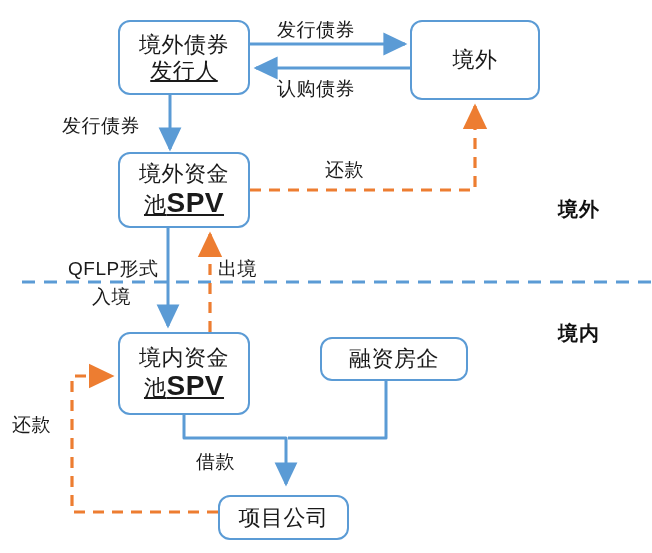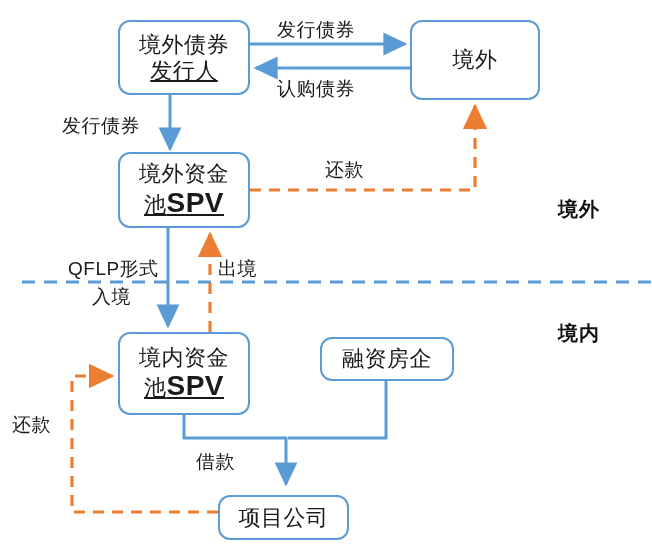--- a/index.html
+++ b/index.html
@@ -123,21 +123,21 @@
     </span>
   </div>
 
   <div class="node" style="left:118px; top:332px; width:132px; height:83px;">
     <span>境内资金</span>
     <span class="line2">
       <span>池</span><span class="sans-inline">SPV</span>
     </span>
   </div>
 
-  <div class="node" style="left:320px; top:337px; width:134px; height:44px;">
+  <div class="node" style="left:320px; top:337px; width:148px; height:44px;">
     <span>融资房企</span>
   </div>
 
   <div class="node" style="left:218px; top:489px; width:131px; height:45px;margin-top:6px;">
     <span>项目公司</span>
   </div>
 
   <div class="edge-label" style="left:277px; top:17px;">发行债券</div>
 
   <div class="edge-label" style="left:277px; top:76px;">认购债券</div>

